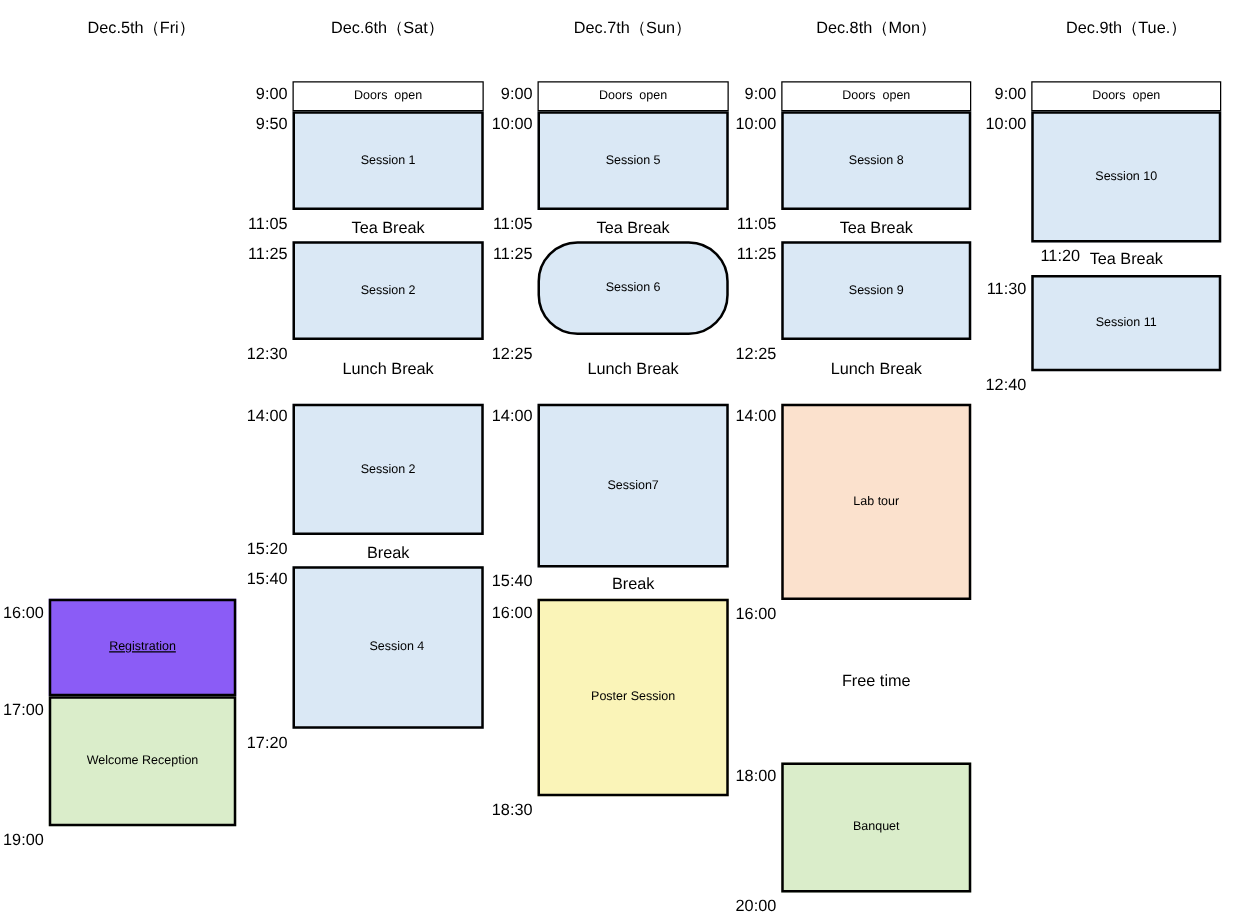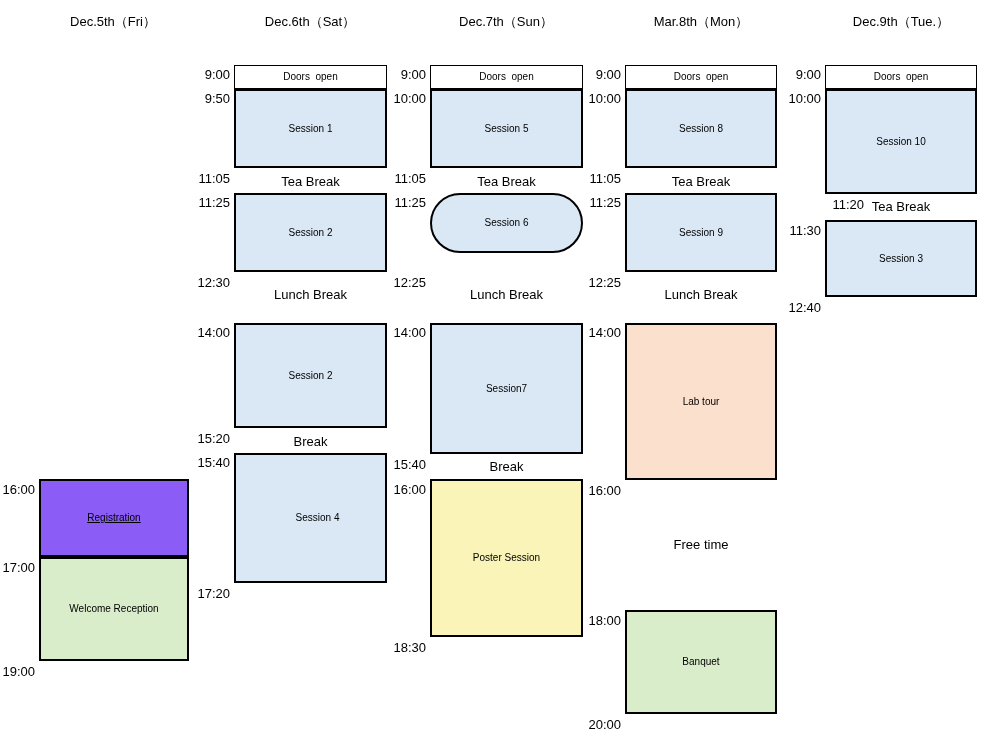--- a/index.html
+++ b/index.html
@@ -78,56 +78,56 @@
     <div class="time-label" style="left: 182px; top: 171px;">11:05</div>
     <div class="time-label" style="left: 182px; top: 195px;">11:25</div>
     <div class="time-label" style="left: 182px; top: 275px;">12:30</div>
     <div class="time-label" style="left: 182px; top: 325px;">14:00</div>
     <div class="time-label" style="left: 182px; top: 431px;">15:20</div>
     <div class="time-label" style="left: 182px; top: 455px;">15:40</div>
     <div class="time-label" style="left: 182px; top: 586px;">17:20</div>
     <div class="col-header" style="left: 416px;">Dec.7th（Sun）</div>
     <div class="event thin" style="left: 430px; width: 153px; top: 65px; height: 24px; background: rgb(255, 255, 255);"><span>Doors  open</span></div>
     <div class="event thick" style="left: 430px; width: 153px; top: 89px; height: 79px; background: rgb(218, 232, 245);"><span>Session 5</span></div>
-    <div class="event thick" style="left: 430px; width: 153px; top: 193px; height: 60px; background: rgb(218, 232, 245); border-radius: 32px;"><span>Session 6</span></div>
+    <div class="event thick" style="left: 430px; width: 153px; top: 193px; height: 75px; background: rgb(218, 232, 245); border-radius: 32px;"><span>Session 6</span></div>
     <div class="event thick" style="left: 430px; width: 153px; top: 323px; height: 131px; background: rgb(218, 232, 245);"><span>Session7</span></div>
     <div class="event thick" style="left: 430px; width: 153px; top: 479px; height: 158px; background: rgb(250, 244, 184);"><span>Poster Session</span></div>
     <div class="gap-label" style="left: 430px; width: 153px; top: 174px;">Tea Break</div>
     <div class="gap-label" style="left: 430px; width: 153px; top: 287px;">Lunch Break</div>
     <div class="gap-label" style="left: 430px; width: 153px; top: 459px;">Break</div>
     <div class="time-label" style="left: 378px; top: 67px;">9:00</div>
     <div class="time-label" style="left: 378px; top: 91px;">10:00</div>
     <div class="time-label" style="left: 378px; top: 171px;">11:05</div>
     <div class="time-label" style="left: 378px; top: 195px;">11:25</div>
     <div class="time-label" style="left: 378px; top: 275px;">12:25</div>
     <div class="time-label" style="left: 378px; top: 325px;">14:00</div>
     <div class="time-label" style="left: 378px; top: 457px;">15:40</div>
     <div class="time-label" style="left: 378px; top: 482px;">16:00</div>
     <div class="time-label" style="left: 378px; top: 640px;">18:30</div>
-    <div class="col-header" style="left: 611px;">Mar.8th（Mon）</div>
+    <div class="col-header" style="left: 611px;">Dec.8th（Mon）</div>
     <div class="event thin" style="left: 625px; width: 152px; top: 65px; height: 24px; background: rgb(255, 255, 255);"><span>Doors  open</span></div>
     <div class="event thick" style="left: 625px; width: 152px; top: 89px; height: 79px; background: rgb(218, 232, 245);"><span>Session 8</span></div>
     <div class="event thick" style="left: 625px; width: 152px; top: 193px; height: 79px; background: rgb(218, 232, 245);"><span>Session 9</span></div>
     <div class="event thick" style="left: 625px; width: 152px; top: 323px; height: 157px; background: rgb(251, 225, 205);"><span>Lab tour</span></div>
     <div class="event thick" style="left: 625px; width: 152px; top: 610px; height: 104px; background: rgb(218, 237, 202);"><span>Banquet</span></div>
     <div class="gap-label" style="left: 625px; width: 152px; top: 174px;">Tea Break</div>
     <div class="gap-label" style="left: 625px; width: 152px; top: 287px;">Lunch Break</div>
     <div class="gap-label" style="left: 625px; width: 152px; top: 537px;">Free time</div>
     <div class="time-label" style="left: 573px; top: 67px;">9:00</div>
     <div class="time-label" style="left: 573px; top: 91px;">10:00</div>
     <div class="time-label" style="left: 573px; top: 171px;">11:05</div>
     <div class="time-label" style="left: 573px; top: 195px;">11:25</div>
     <div class="time-label" style="left: 573px; top: 275px;">12:25</div>
     <div class="time-label" style="left: 573px; top: 325px;">14:00</div>
     <div class="time-label" style="left: 573px; top: 483px;">16:00</div>
     <div class="time-label" style="left: 573px; top: 613px;">18:00</div>
     <div class="time-label" style="left: 573px; top: 717px;">20:00</div>
     <div class="col-header" style="left: 811px;">Dec.9th（Tue.）</div>
     <div class="event thin" style="left: 825px; width: 152px; top: 65px; height: 24px; background: rgb(255, 255, 255);"><span>Doors  open</span></div>
     <div class="event thick" style="left: 825px; width: 152px; top: 89px; height: 105px; background: rgb(218, 232, 245);"><span>Session 10</span></div>
-    <div class="event thick" style="left: 825px; width: 152px; top: 220px; height: 77px; background: rgb(218, 232, 245);"><span>Session 3</span></div>
+    <div class="event thick" style="left: 825px; width: 152px; top: 220px; height: 77px; background: rgb(218, 232, 245);"><span>Session 11</span></div>
     <div class="gap-label" style="left: 825px; width: 152px; top: 199px;">Tea Break</div>
     <div class="time-label" style="left: 773px; top: 67px;">9:00</div>
     <div class="time-label" style="left: 773px; top: 91px;">10:00</div>
     <div class="time-label" style="left: 816px; top: 197px;">11:20</div>
     <div class="time-label" style="left: 773px; top: 223px;">11:30</div>
     <div class="time-label" style="left: 773px; top: 300px;">12:40</div>
   </div>
 
 </body></html>

